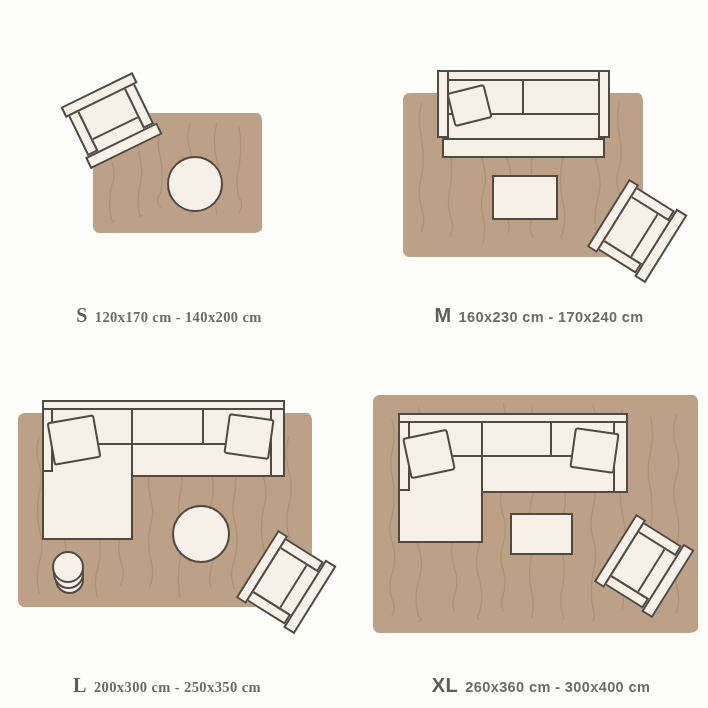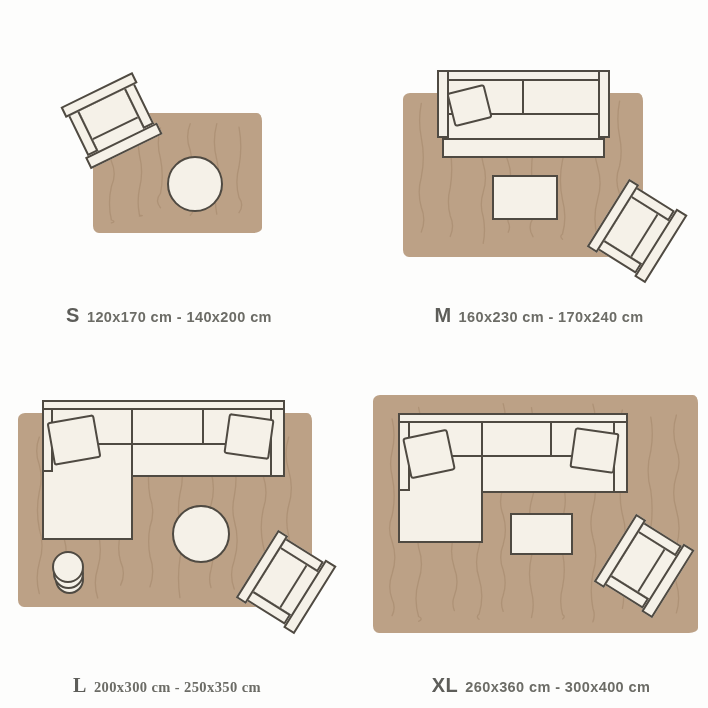--- a/index.html
+++ b/index.html
@@ -4,21 +4,21 @@
 <style>
   html,body{margin:0;padding:0;}
   body{
     width:708px;height:708px;
     background:var(--c-background,#fdfdfc);
     font-family:"Liberation Sans",sans-serif;
     position:relative;overflow:hidden;
   }
   .canvas{position:absolute;left:0;top:0;width:708px;height:708px;}
   .panel{position:absolute;width:354px;height:354px;}
-  .panel.q-s{left:0;top:0;}
+  .panel.q-s{left:0;top:0;font-family:Liberation Serif, serif;}
   .panel.q-m{left:354px;top:0;}
   .panel.q-l{left:0;top:354px;font-family:Liberation Serif, serif;}
   .panel.q-xl{left:354px;top:354px;}
   .scene{position:absolute;inset:0;}
 
   .rug{
     position:absolute;
     background:var(--c-rug,#bca186);
     border-radius:7px 5px 9px 6px / 6px 8px 5px 7px;
   }

